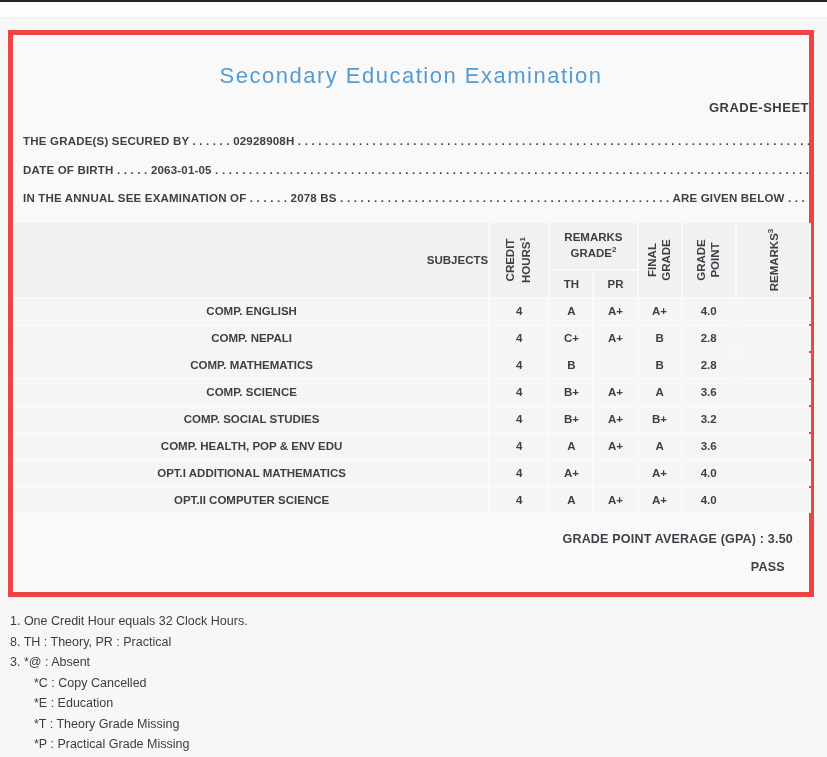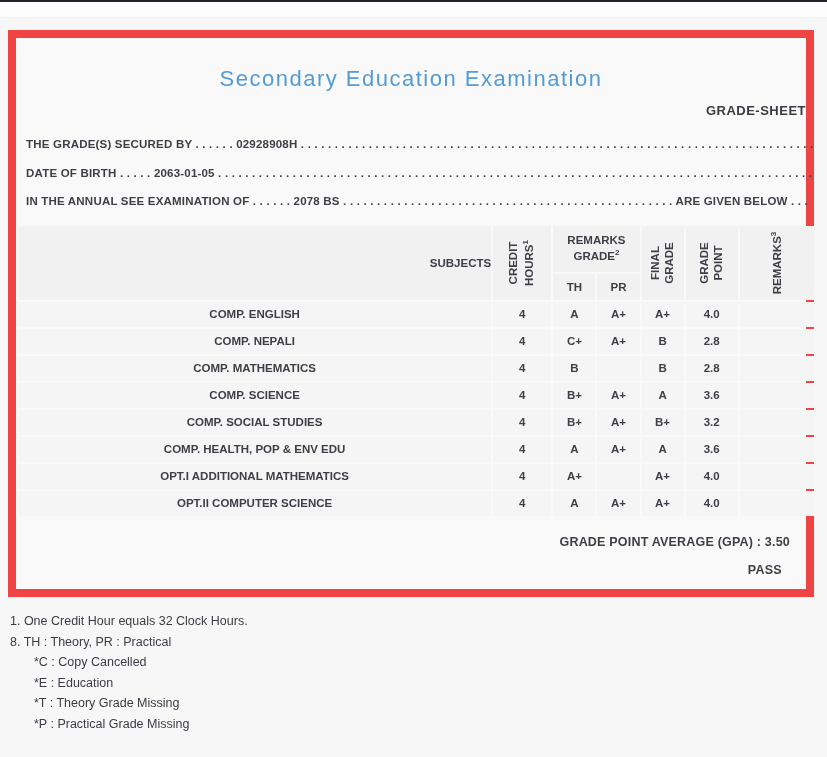--- a/index.html
+++ b/index.html
@@ -8,21 +8,21 @@
     background:#f7f7f7;
     font-family:"Liberation Sans", sans-serif;
     color:#3e3e46;
   }
   .topline{height:2px;background:#23232b;}
   .topstrip{height:15px;background:#fdfdfd;border-bottom:1px solid #f1f1f1;}
   .card{
     box-sizing:border-box;
     margin:12px 13px 0 8px;
     width:806px;height:567px;
-    border:8px solid #ef4444;
+    border:5px solid #ef4444;
     background:#f9f9f9;
   }
   .title{
     margin-top:28px;text-align:center;
     font-size:22px;font-weight:400;letter-spacing:1.5px;
     color:#539bd5;
   }
   .subtitle{
     margin-top:11px;text-align:right;
     font-size:13px;font-weight:bold;letter-spacing:0.5px;color:#3b3b42;
@@ -192,17 +192,18 @@
   </tbody>
     </table>
 
   <div class="gpa-line">GRADE POINT AVERAGE (GPA) : 3.50</div>
   <div class="pass-line">PASS</div>
 </div>
 
 <div class="footnotes">
   <div class="note">1. One Credit Hour equals 32 Clock Hours.</div>
   <div class="note">8. TH : Theory, PR : Practical</div>
+  <div class="note">3. *@ : Absent</div>
   <div class="note indent">*C : Copy Cancelled</div>
   <div class="note indent">*E : Education</div>
   <div class="note indent">*T : Theory Grade Missing</div>
   <div class="note indent">*P : Practical Grade Missing</div>
 </div>
 
 </body></html>

